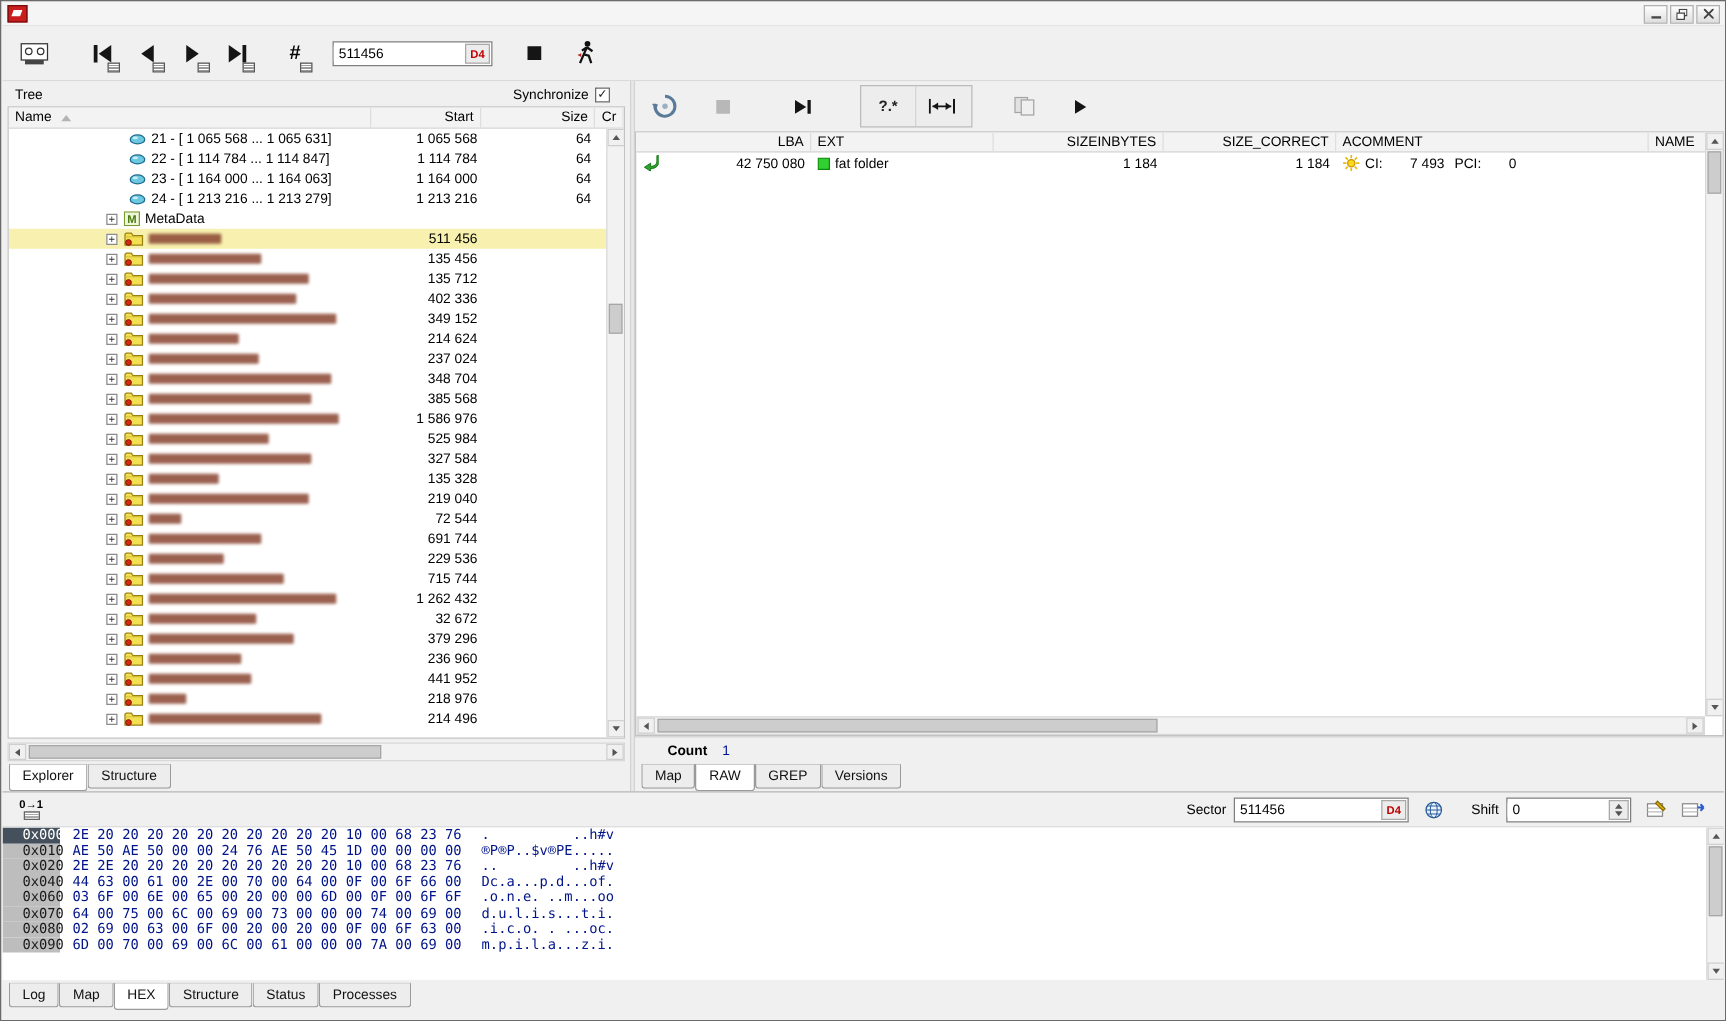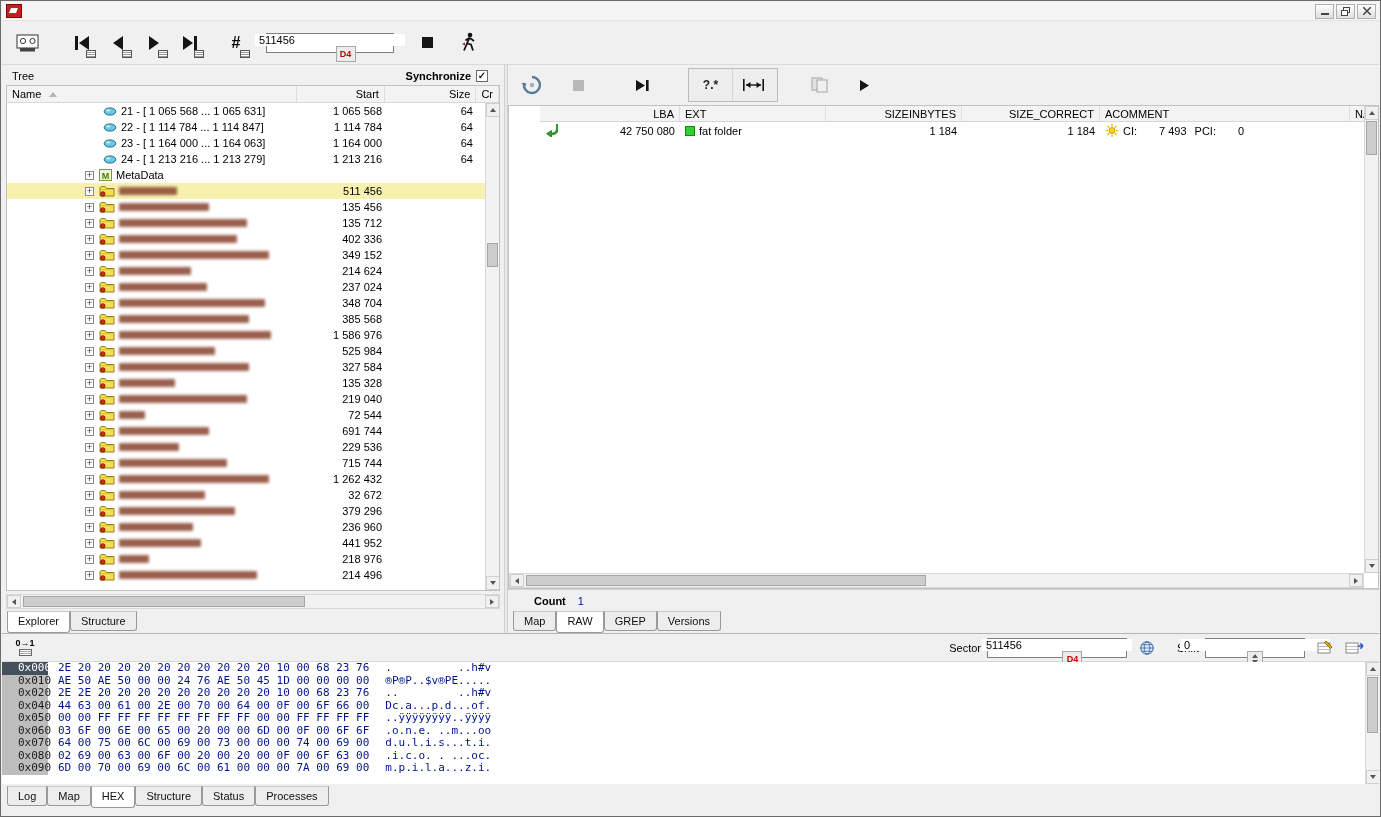--- a/index.html
+++ b/index.html
@@ -18,36 +18,36 @@
   
   #main-toolbar { position:absolute; left:1px; right:1px; top:20px; height:44px; display:flex; align-items:center; border-bottom:1px solid #dadada; background:#f0f0f0; padding-left:8px; }
   .tbtn { position:relative; height:36px; display:flex; align-items:center; justify-content:center; padding:0 6px; }
   .navgrp { display:flex; margin-left:14px; }
   .navbtn { position:relative; width:36px; height:36px; display:flex; align-items:center; justify-content:center; gap:1px; }
   .chip { position:absolute; right:4px; bottom:3px; width:10px; height:8px; border:1px solid #555; background:repeating-linear-gradient(180deg,#fff 0 1px,#9a9a9a 1px 2px); }
   .tri-l { width:0; height:0; border-top:7px solid transparent; border-bottom:7px solid transparent; border-right:10px solid #151515; }
   .tri-r { width:0; height:0; border-top:7px solid transparent; border-bottom:7px solid transparent; border-left:10px solid #151515; }
   .vbar { width:3px; height:14px; background:#151515; }
   .hash { font-size:16px; font-weight:bold; }
-  .sector-box { width:128px; height:20px; border:1px solid #7e7e7e; background:#fff; display:flex; align-items:center; margin:0 12px;flex-direction:column; }
+  .sector-box { width:128px; height:20px; border:1px solid #7e7e7e; background:#fff; display:flex; align-items:center; margin:0 12px; }
   .sector-box input { flex:1; min-width:0; border:none; outline:none; padding:0 4px; font:11px "Liberation Sans",sans-serif; background:#fff; }
   .dec-btn { width:20px; height:16px; margin-right:1px; border:1px solid #a8a8a8; background:#ececec; color:#c00000; font-weight:bold; font-size:9px; display:flex; align-items:center; justify-content:center; flex:none;margin-left:32px; }
   .stop-sq { width:11px; height:11px; background:#151515; }
   .stop-sq.gray { background:#b8b8b8; }
 
   
   #content { position:absolute; left:1px; right:1px; top:64px; height:568px; display:flex; }
   #left-panel { width:502px; position:relative; background:#f0f0f0; flex:none; }
   #splitter { width:4px; background:#e9e9e9; border-left:1px solid #d2d2d2; border-right:1px solid #d2d2d2; flex:none; }
   #right-panel { flex:1; position:relative; background:#f0f0f0; }
 
   
   #tree-titlebar { position:absolute; left:4px; right:4px; top:2px; height:18px; display:flex; align-items:center; }
   #tree-title { padding-left:6px; }
-  #sync-wrap { margin-left:auto; display:flex; align-items:center; gap:5px; padding-right:12px;font-weight:bold; }
+  #sync-wrap { margin-left:auto; display:flex; align-items:center; gap:5px; padding-right:12px; }
   .checkbox { width:12px; height:12px; border:1px solid #6a6a6a; background:#fff; font-size:10px; line-height:10px; text-align:center; color:#1a1a1a; }
   #tree-frame { position:absolute; left:4px; right:4px; top:20px; bottom:42px; border:1px solid #c2c2c2; background:#fff; display:flex; flex-direction:column; overflow:hidden; }
   #tree-colhead { height:17px; display:flex; background:#f3f3f3; border-bottom:1px solid #d8d8d8; flex:none; }
   .tch { border-right:1px solid #dedede; display:flex; align-items:center; padding:0 5px; }
   .tch.name { width:292px; } .tch.start { width:88px; justify-content:flex-end; }
   .tch.size { width:92px; justify-content:flex-end; } .tch.cr { flex:1; }
   .sort-arrow { width:0; height:0; border-left:4px solid transparent; border-right:4px solid transparent; border-bottom:5px solid #b4b4b4; margin-left:8px; }
   #tree-body { flex:1; position:relative; overflow:hidden; }
   .trow { display:flex; height:16px; align-items:center; }
   .trow.sel { background:#f7f0ae; }
@@ -78,21 +78,21 @@
   .tab { border:1px solid #9a9a9a; border-top:1px solid #cacaca; background:#ededed; padding:3px 10px 3px; border-radius:0 0 3px 3px; position:relative; color:#111; margin-right:0; }
   .tab.active { background:#fff; z-index:2; padding-bottom:5px; font-weight:normal; }
 
   
   #right-toolbar { position:absolute; left:0; right:0; top:0; height:40px; display:flex; align-items:center; padding-left:12px; gap:16px; }
   .rbtn { display:flex; align-items:center; justify-content:center; min-width:28px; height:28px; }
   .rgroup { display:flex; border:1px solid #bcbcbc; background:#ededed; height:34px; align-items:stretch; }
   .rgroup .rbtn { width:44px; height:auto; border-right:1px solid #d4d4d4; }
   .rgroup .rbtn:last-child { border-right:none; }
   .regex-txt { font-weight:bold; font-size:12px; color:#222; }
-  #grid { position:absolute; left:0; right:0; top:40px; bottom:44px; background:#fff; border:1px solid #c2c2c2; overflow:hidden;padding-left:31px; }
+  #grid { position:absolute; left:0; right:0; top:40px; bottom:44px; background:#fff; border:1px solid #c2c2c2; overflow:hidden; }
   #grid-head { display:flex; height:16px; background:#f3f3f3; border-bottom:1px solid #d6d6d6; }
   .gh { display:flex; align-items:center; padding:0 5px; border-right:1px solid #dedede; overflow:hidden; }
   .gh.r { justify-content:flex-end; }
   .grow { display:flex; height:17px; align-items:center; }
   .gc { display:flex; align-items:center; padding:0 5px; height:17px; overflow:hidden; }
   .c0 { width:140px; } .c1 { width:146px; } .c2 { width:136px; } .c3 { width:138px; } .c4 { width:250px; } .c5 { flex:1; }
   .gc.r { justify-content:flex-end; }
   #count-bar { position:absolute; left:0; right:0; bottom:22px; height:22px; display:flex; align-items:center; padding-left:26px; gap:12px; border-top:1px solid #d2d2d2; }
   #count-label { font-weight:bold; }
   #count-value { color:#00129a; }
@@ -874,21 +874,20 @@
             </svg>
           </span>
         </div>
     </div>
     <div id="hex-view">
       <div id="hex-rows">
           <div class="hexrow"><span class="hoff sel">0x000</span><span class="hbytes">2E 20 20 20 20 20 20 20 20 20 20 10 00 68 23 76</span><span class="hascii">.          ..h#v</span></div>
           <div class="hexrow"><span class="hoff">0x010</span><span class="hbytes">AE 50 AE 50 00 00 24 76 AE 50 45 1D 00 00 00 00</span><span class="hascii">®P®P..$v®PE.....</span></div>
           <div class="hexrow"><span class="hoff">0x020</span><span class="hbytes">2E 2E 20 20 20 20 20 20 20 20 20 10 00 68 23 76</span><span class="hascii">..         ..h#v</span></div>
           <div class="hexrow"><span class="hoff">0x040</span><span class="hbytes">44 63 00 61 00 2E 00 70 00 64 00 0F 00 6F 66 00</span><span class="hascii">Dc.a...p.d...of.</span></div>
-          <div class="hexrow"><span class="hoff">0x050</span><span class="hbytes">00 00 FF FF FF FF FF FF FF FF 00 00 FF FF FF FF</span><span class="hascii">..ÿÿÿÿÿÿÿÿ..ÿÿÿÿ</span></div>
           <div class="hexrow"><span class="hoff">0x060</span><span class="hbytes">03 6F 00 6E 00 65 00 20 00 00 6D 00 0F 00 6F 6F</span><span class="hascii">.o.n.e. ..m...oo</span></div>
           <div class="hexrow"><span class="hoff">0x070</span><span class="hbytes">64 00 75 00 6C 00 69 00 73 00 00 00 74 00 69 00</span><span class="hascii">d.u.l.i.s...t.i.</span></div>
           <div class="hexrow"><span class="hoff">0x080</span><span class="hbytes">02 69 00 63 00 6F 00 20 00 20 00 0F 00 6F 63 00</span><span class="hascii">.i.c.o. . ...oc.</span></div>
           <div class="hexrow"><span class="hoff">0x090</span><span class="hbytes">6D 00 70 00 69 00 6C 00 61 00 00 00 7A 00 69 00</span><span class="hascii">m.p.i.l.a...z.i.</span></div>
         </div>
       <div class="vscroll">
         <div class="sb-btn sb-up">
             <span class="tri-up-s"></span>
           </div>
         <div class="sb-btn sb-down">

